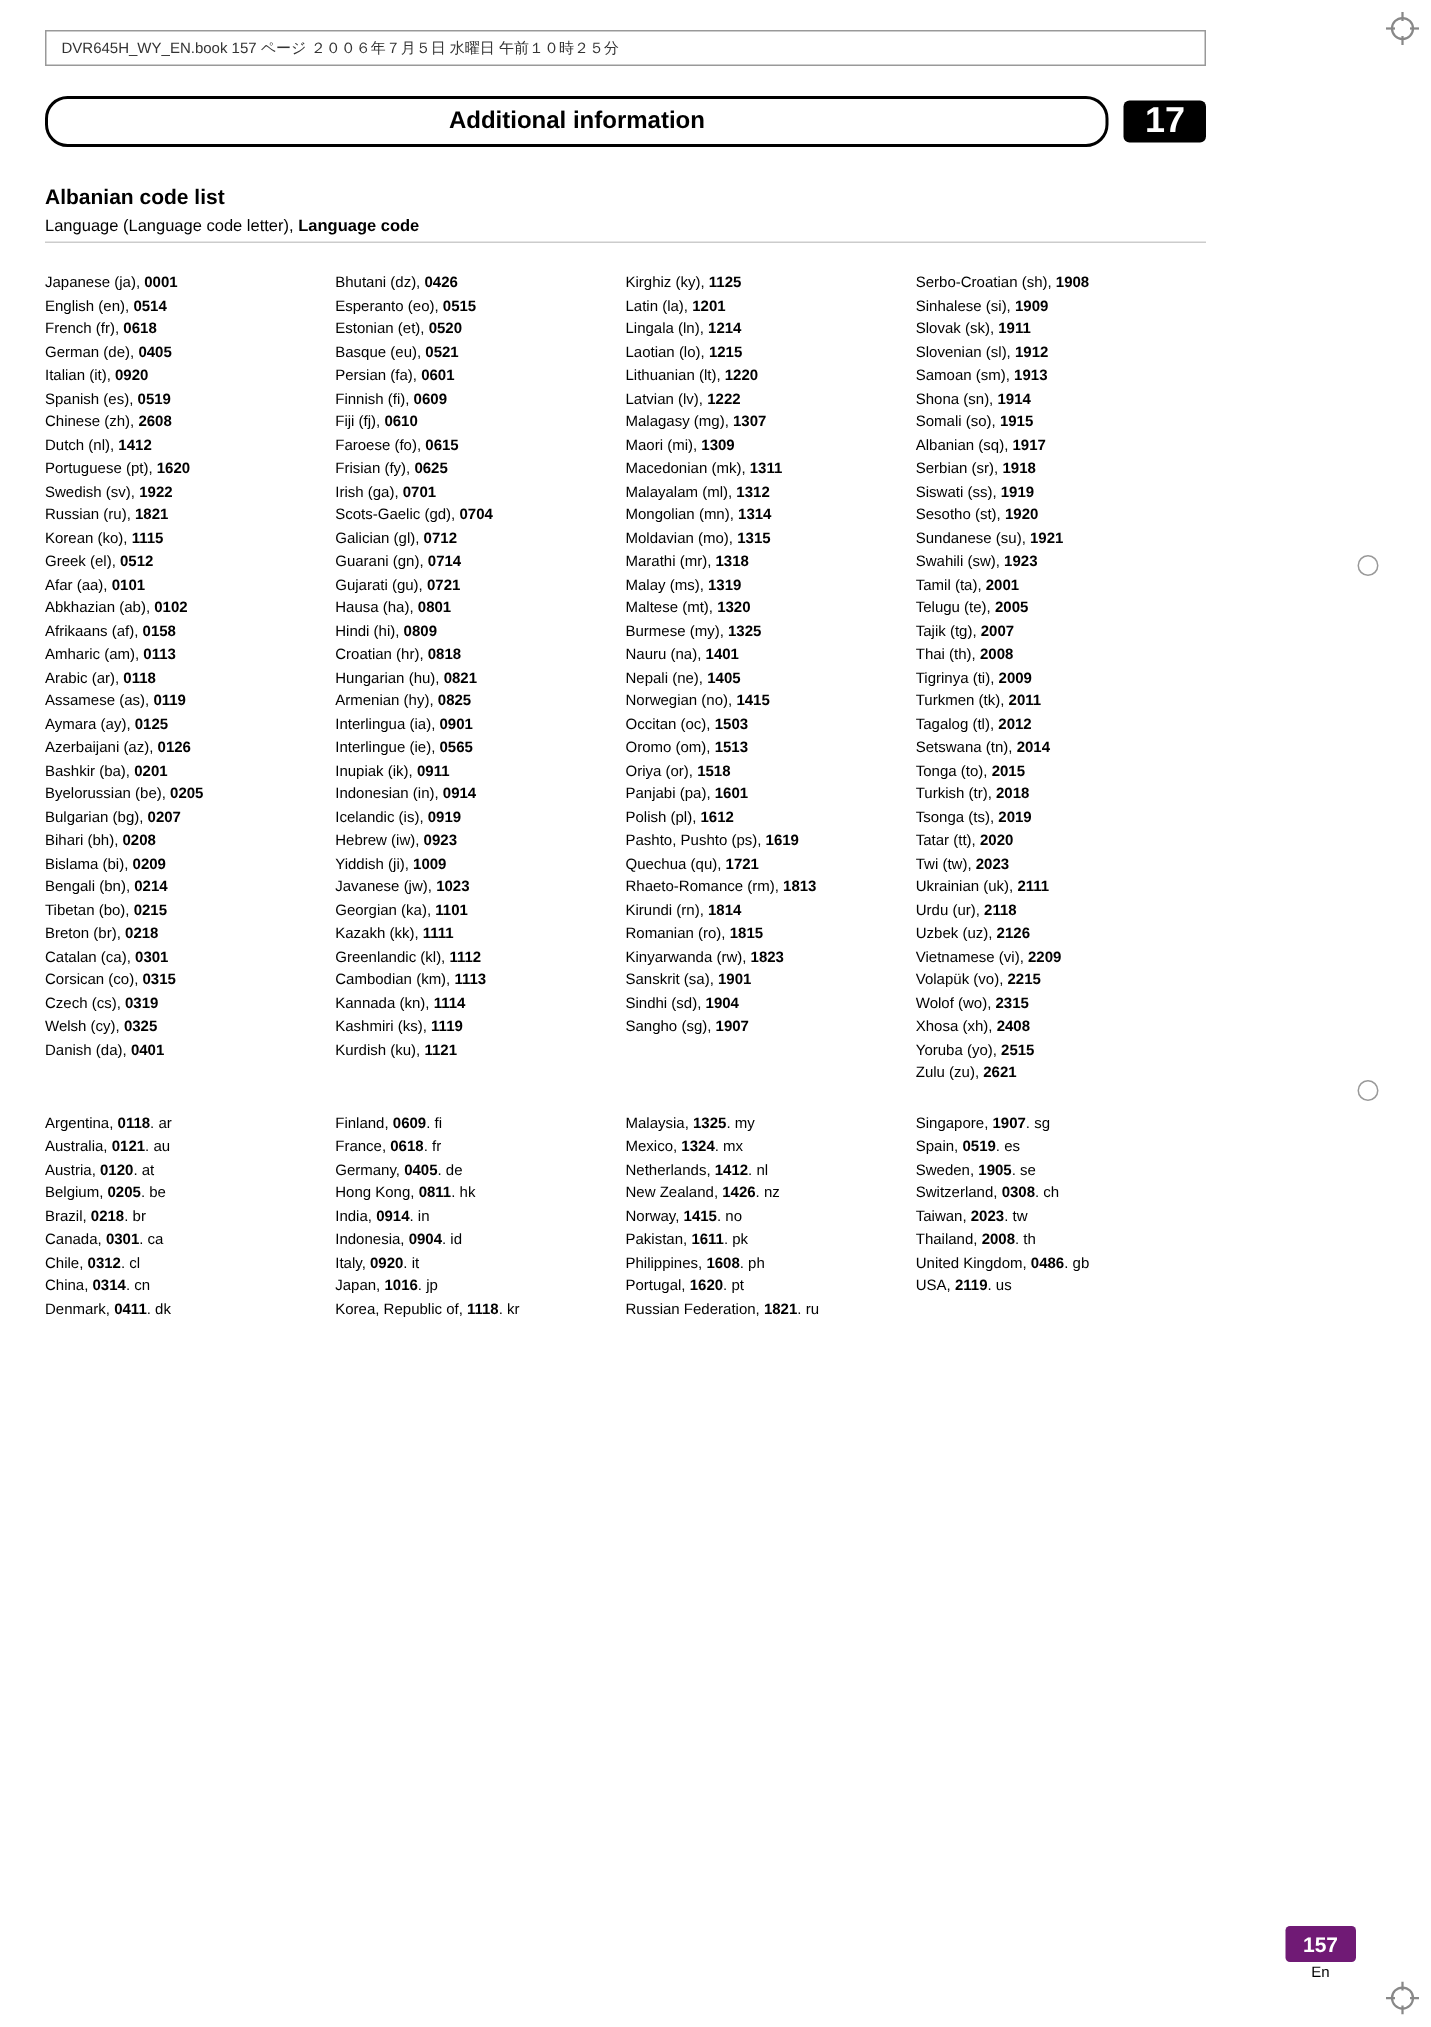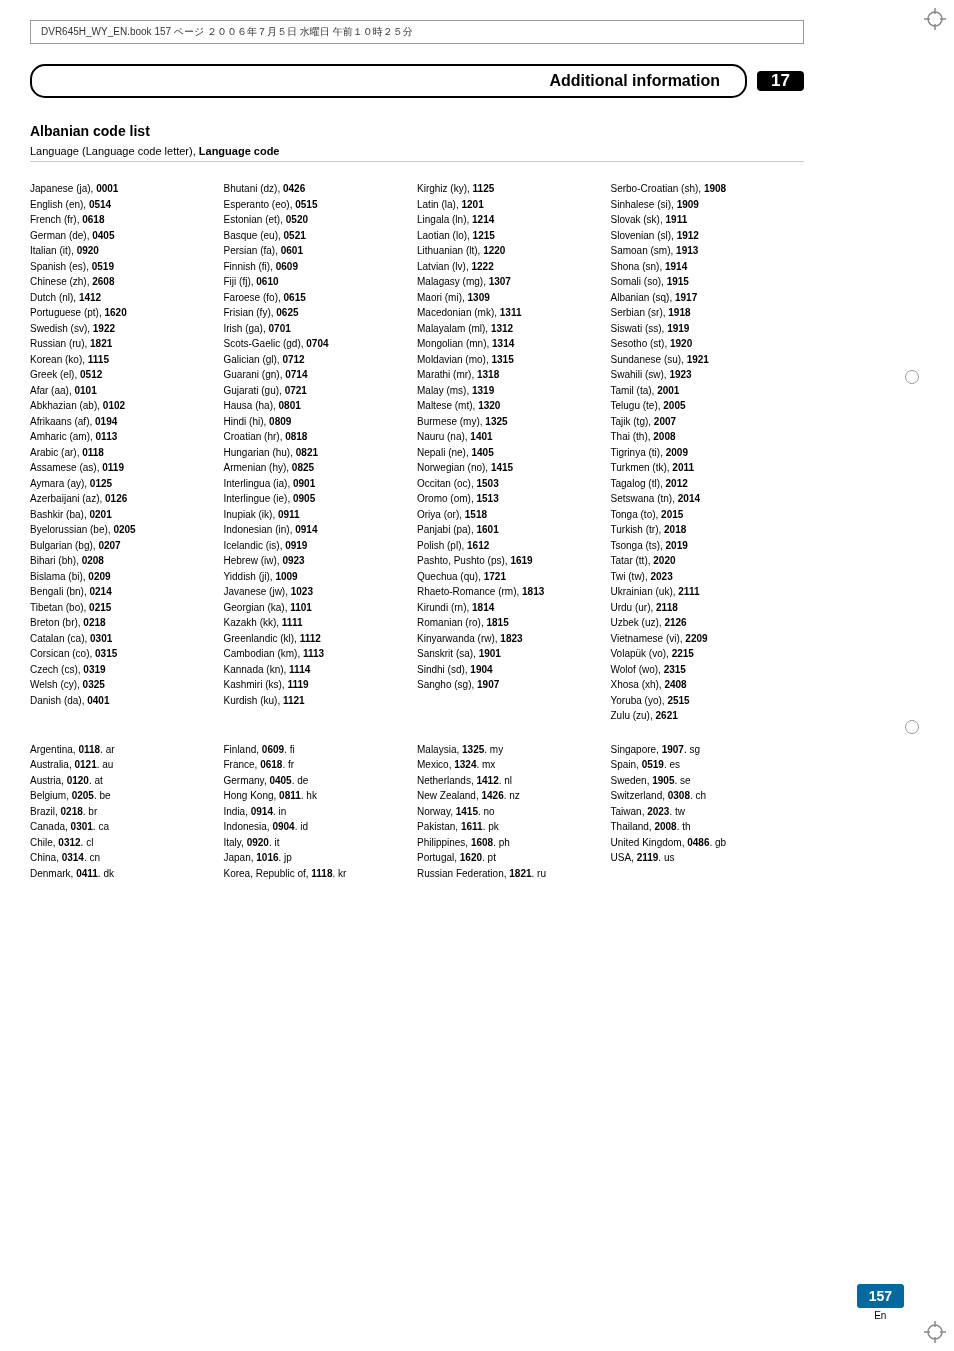--- a/index.html
+++ b/index.html
@@ -58,26 +58,26 @@
       margin-bottom: 25px;
       margin-top: 10px;
     }
     .chapter-title-box {
       border: 2px solid #000;
       border-radius: 15px;
       padding: 6px 25px;
       font-size: 16px;
       font-weight: bold;
       flex: 1;
-      text-align: right;
+      text-align: center;
     }
     .chapter-number-box {
       background: #000;
       color: #fff;
-      font-size: 17px;
+      font-size: 24px;
       font-weight: bold;
       padding: 0 14px;
       border-radius: 4px;
       margin-left: 10px;
     }
 
     
     .section-title {
       font-size: 14px;
       font-weight: bold;
@@ -129,21 +129,21 @@
     
     .page-footer {
       position: absolute;
       bottom: 30px;
       right: 50px;
       display: flex;
       flex-direction: column;
       align-items: center;
     }
     .page-number-box {
-      background: #0369a1;
+      background: #701a75;
       color: #fff;
       padding: 4px 12px;
       font-size: 14px;
       font-weight: bold;
       border-radius: 3px;
     }
     .page-lang {
       font-size: 10px;
       margin-top: 2px;
     }
@@ -246,21 +246,21 @@
           <span class="code-entry">Spanish (es), <strong>0519</strong></span>
           <span class="code-entry">Chinese (zh), <strong>2608</strong></span>
           <span class="code-entry">Dutch (nl), <strong>1412</strong></span>
           <span class="code-entry">Portuguese (pt), <strong>1620</strong></span>
           <span class="code-entry">Swedish (sv), <strong>1922</strong></span>
           <span class="code-entry">Russian (ru), <strong>1821</strong></span>
           <span class="code-entry">Korean (ko), <strong>1115</strong></span>
           <span class="code-entry">Greek (el), <strong>0512</strong></span>
           <span class="code-entry">Afar (aa), <strong>0101</strong></span>
           <span class="code-entry">Abkhazian (ab), <strong>0102</strong></span>
-          <span class="code-entry">Afrikaans (af), <strong>0194</strong></span>
+          <span class="code-entry">Afrikaans (af), <strong>0158</strong></span>
           <span class="code-entry">Amharic (am), <strong>0113</strong></span>
           <span class="code-entry">Arabic (ar), <strong>0118</strong></span>
           <span class="code-entry">Assamese (as), <strong>0119</strong></span>
           <span class="code-entry">Aymara (ay), <strong>0125</strong></span>
           <span class="code-entry">Azerbaijani (az), <strong>0126</strong></span>
           <span class="code-entry">Bashkir (ba), <strong>0201</strong></span>
           <span class="code-entry">Byelorussian (be), <strong>0205</strong></span>
           <span class="code-entry">Bulgarian (bg), <strong>0207</strong></span>
           <span class="code-entry">Bihari (bh), <strong>0208</strong></span>
           <span class="code-entry">Bislama (bi), <strong>0209</strong></span>
@@ -287,21 +287,21 @@
           <span class="code-entry">Scots-Gaelic (gd), <strong>0704</strong></span>
           <span class="code-entry">Galician (gl), <strong>0712</strong></span>
           <span class="code-entry">Guarani (gn), <strong>0714</strong></span>
           <span class="code-entry">Gujarati (gu), <strong>0721</strong></span>
           <span class="code-entry">Hausa (ha), <strong>0801</strong></span>
           <span class="code-entry">Hindi (hi), <strong>0809</strong></span>
           <span class="code-entry">Croatian (hr), <strong>0818</strong></span>
           <span class="code-entry">Hungarian (hu), <strong>0821</strong></span>
           <span class="code-entry">Armenian (hy), <strong>0825</strong></span>
           <span class="code-entry">Interlingua (ia), <strong>0901</strong></span>
-          <span class="code-entry">Interlingue (ie), <strong>0905</strong></span>
+          <span class="code-entry">Interlingue (ie), <strong>0565</strong></span>
           <span class="code-entry">Inupiak (ik), <strong>0911</strong></span>
           <span class="code-entry">Indonesian (in), <strong>0914</strong></span>
           <span class="code-entry">Icelandic (is), <strong>0919</strong></span>
           <span class="code-entry">Hebrew (iw), <strong>0923</strong></span>
           <span class="code-entry">Yiddish (ji), <strong>1009</strong></span>
           <span class="code-entry">Javanese (jw), <strong>1023</strong></span>
           <span class="code-entry">Georgian (ka), <strong>1101</strong></span>
           <span class="code-entry">Kazakh (kk), <strong>1111</strong></span>
           <span class="code-entry">Greenlandic (kl), <strong>1112</strong></span>
           <span class="code-entry">Cambodian (km), <strong>1113</strong></span>

